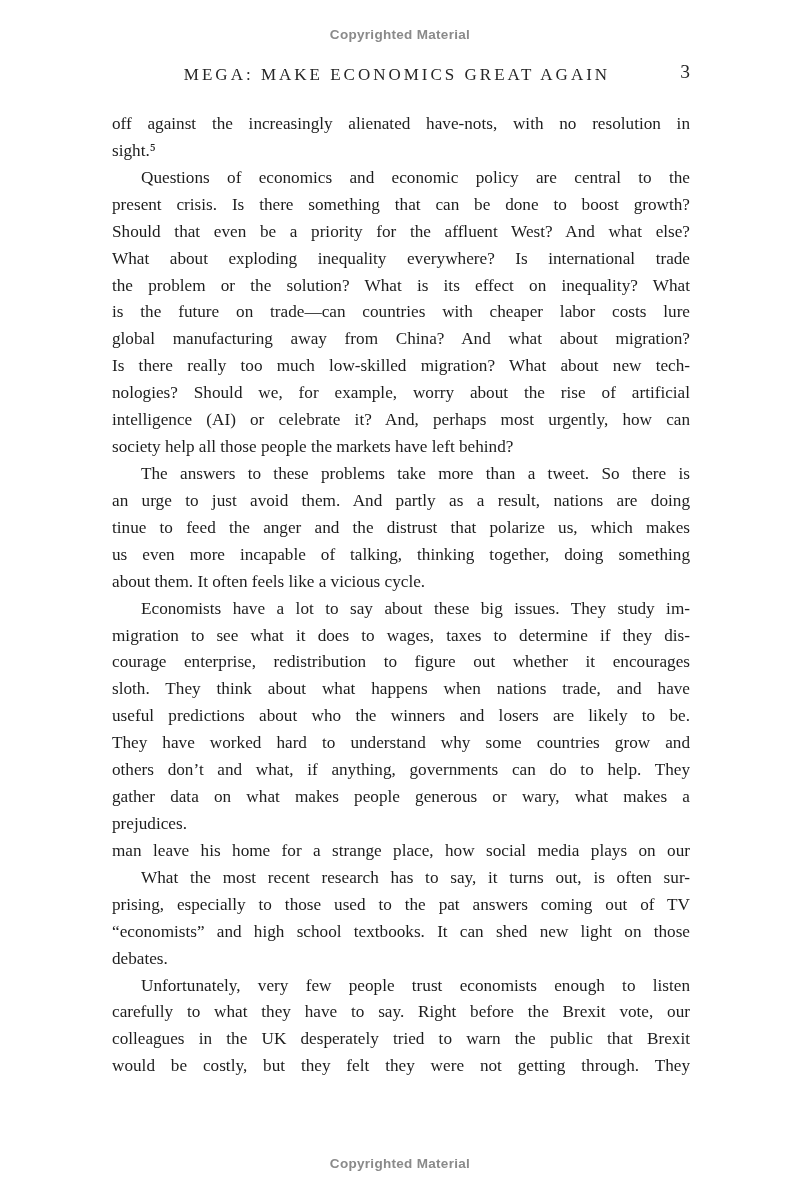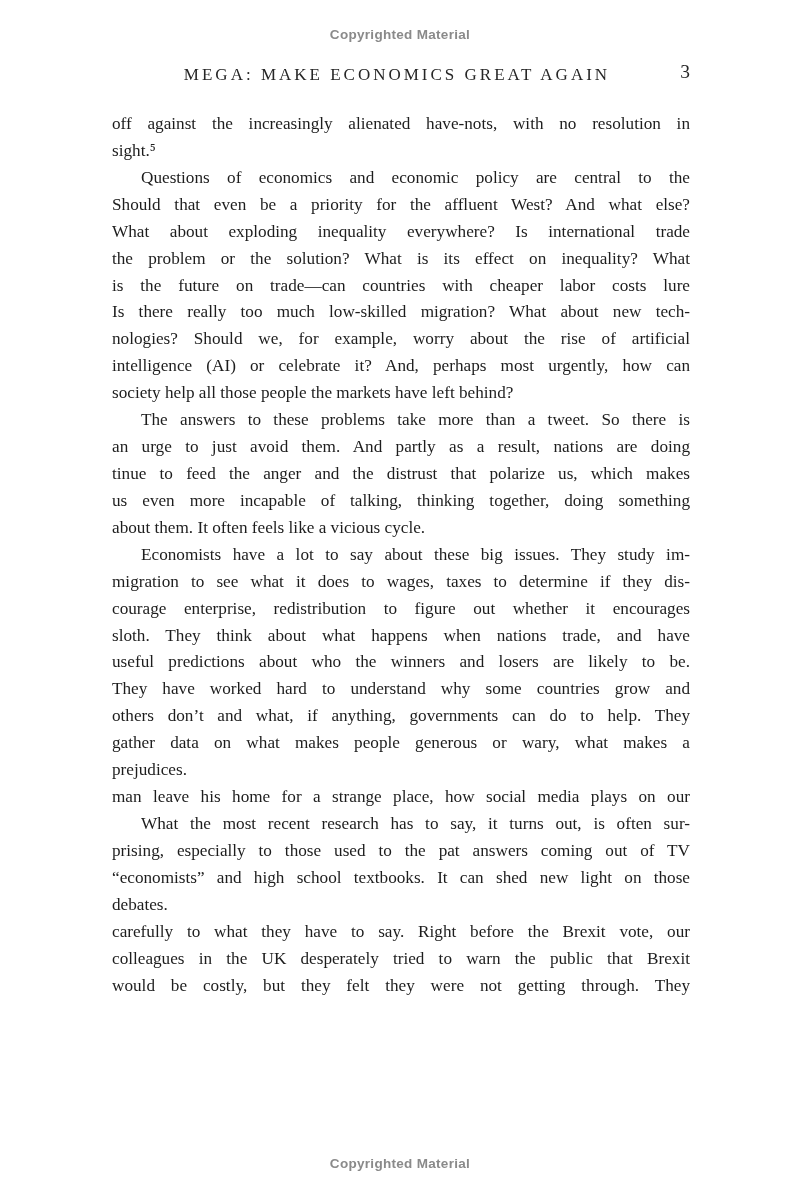--- a/index.html
+++ b/index.html
@@ -89,24 +89,26 @@
 
   <div class="running-header">
     <span class="header-title">MEGA: MAKE ECONOMICS GREAT AGAIN</span>
     <span class="page-number">3</span>
   </div>
 
   <div class="body-text">
       <div class="line">off against the increasingly alienated have-nots, with no resolution in</div>
       <div class="line last">sight.⁵</div>
       <div class="line indent">Questions of economics and economic policy are central to the</div>
+      <div class="line">present crisis. Is there something that can be done to boost growth?</div>
       <div class="line">Should that even be a priority for the affluent West? And what else?</div>
       <div class="line">What about exploding inequality everywhere? Is international trade</div>
       <div class="line">the problem or the solution? What is its effect on inequality? What</div>
       <div class="line">is the future on trade—can countries with cheaper labor costs lure</div>
+      <div class="line">global manufacturing away from China? And what about migration?</div>
       <div class="line">Is there really too much low-skilled migration? What about new tech-</div>
       <div class="line">nologies? Should we, for example, worry about the rise of artificial</div>
       <div class="line">intelligence (AI) or celebrate it? And, perhaps most urgently, how can</div>
       <div class="line last">society help all those people the markets have left behind?</div>
       <div class="line indent">The answers to these problems take more than a tweet. So there is</div>
       <div class="line">an urge to just avoid them. And partly as a result, nations are doing</div>
       <div class="line">tinue to feed the anger and the distrust that polarize us, which makes</div>
       <div class="line">us even more incapable of talking, thinking together, doing something</div>
       <div class="line last">about them. It often feels like a vicious cycle.</div>
       <div class="line indent">Economists have a lot to say about these big issues. They study im-</div>
@@ -116,20 +118,21 @@
       <div class="line">useful predictions about who the winners and losers are likely to be.</div>
       <div class="line">They have worked hard to understand why some countries grow and</div>
       <div class="line">others don’t and what, if anything, governments can do to help. They</div>
       <div class="line">gather data on what makes people generous or wary, what makes a</div>
       <div class="line last">prejudices.</div>
       <div class="line">man leave his home for a strange place, how social media plays on our</div>
       <div class="line indent">What the most recent research has to say, it turns out, is often sur-</div>
       <div class="line">prising, especially to those used to the pat answers coming out of TV</div>
       <div class="line">“economists” and high school textbooks. It can shed new light on those</div>
       <div class="line last">debates.</div>
+      <div class="line indent">Unfortunately, very few people trust economists enough to listen</div>
       <div class="line">carefully to what they have to say. Right before the Brexit vote, our</div>
       <div class="line">colleagues in the UK desperately tried to warn the public that Brexit</div>
       <div class="line">would be costly, but they felt they were not getting through. They</div>
     </div>
 
   <div class="copyright bottom">Copyrighted Material</div>
 
 </div>
 
 </body></html>

